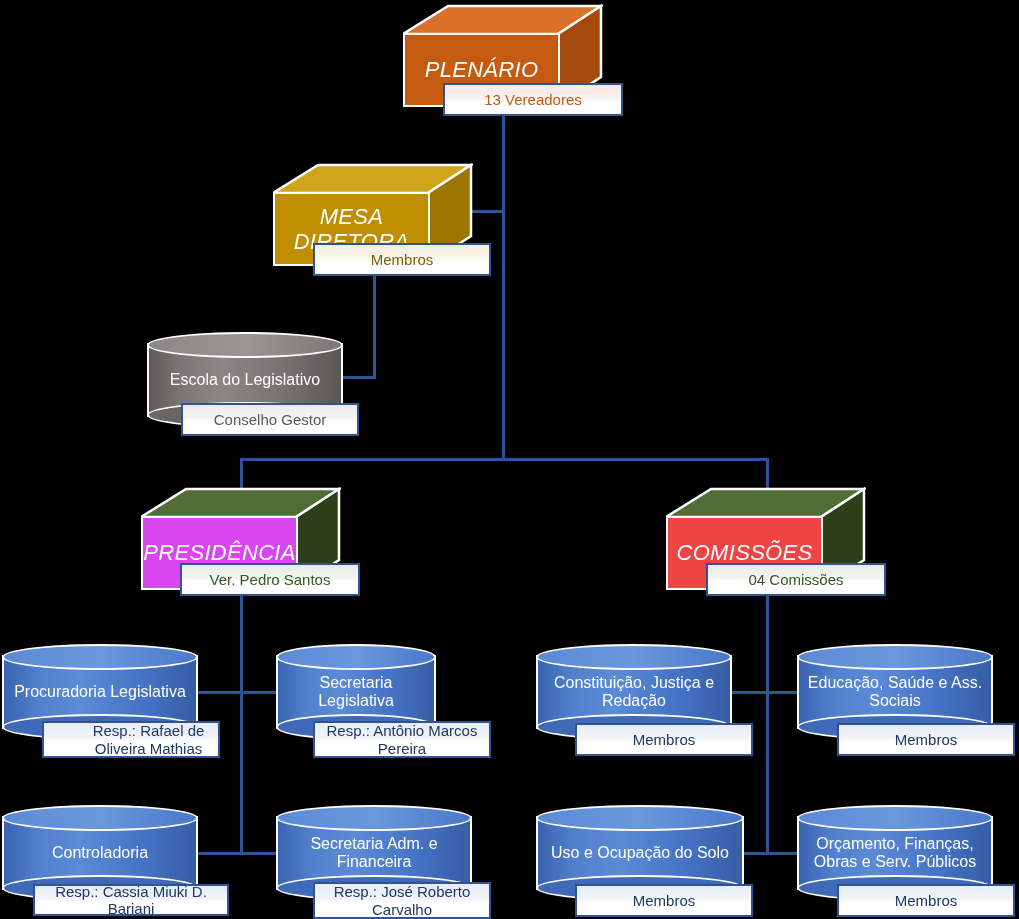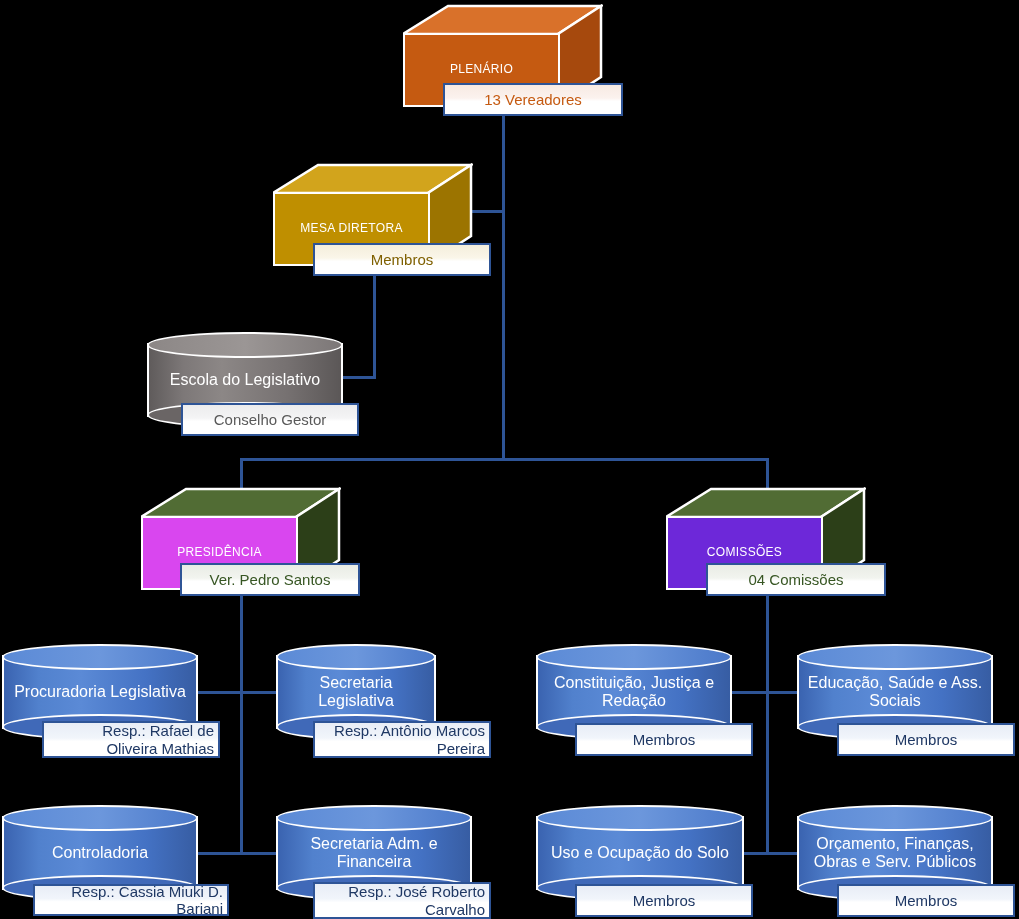--- a/index.html
+++ b/index.html
@@ -11,37 +11,37 @@
   
   .line{position:absolute;background:#2e5496;}
   .vline{width:3px;}
   .hline{height:3px;}
 
   
   .cube{position:absolute;}
   .cube .front{position:absolute;left:0;bottom:0;border:2px solid #ffffff;box-sizing:border-box;
                display:flex;align-items:center;justify-content:center;text-align:center;}
   .cube .top{position:absolute;left:0;top:0;}
-  .cube .label{color:#fff;font-size:12px;letter-spacing:.3px;padding:0 6px;line-height:1.15;}
+  .cube .label{color:#fff;font-size:22px;letter-spacing:.3px;padding:0 6px;line-height:1.15;font-style:italic;}
 
   
   .cyl{position:absolute;}
   .cyl .body{position:absolute;left:0;top:11px;right:0;bottom:11px;}
   .cyl .ell-top{position:absolute;left:0;top:0;right:0;height:26px;border-radius:50%;
                 border:2px solid #fff;box-sizing:border-box;}
   .cyl .ell-bot{position:absolute;left:0;bottom:0;right:0;height:26px;border-radius:50%;}
   .cyl .cname{position:absolute;left:0;right:0;top:50%;transform:translateY(-50%);
               text-align:center;color:#fff;font-size:16px;line-height:1.15;padding:0 4px;
               z-index:4;}
 
   
   .plate{position:absolute;border:2px solid #2e5496;box-sizing:border-box;z-index:9;
          display:flex;align-items:center;justify-content:center;text-align:center;
          background:linear-gradient(180deg,#eef0f3 0%,#f4f5f7 42%,#ffffff 55%,#ffffff 100%);}
-  .plate span{font-size:15px;line-height:1.15;padding:0 4px;text-align:right;}
+  .plate span{font-size:15px;line-height:1.15;padding:0 4px;}
 
   .plate.orange span{color:#c55a11;}
   .plate.gold span{color:#7f6000;}
   .plate.gray span{color:#595959;}
   .plate.green span{color:#375623;}
   .plate.blue span{color:#1f3864;}
 
   .plate.orange{background:linear-gradient(180deg,#f7eae3 0%,#fbf2ee 45%,#ffffff 56%,#ffffff 100%);}
   .plate.gold{background:linear-gradient(180deg,#f4eedc 0%,#faf6e9 45%,#ffffff 56%,#ffffff 100%);}
   .plate.green{background:linear-gradient(180deg,#e9ece5 0%,#f2f4ef 45%,#ffffff 56%,#ffffff 100%);}
@@ -118,21 +118,21 @@
   </div>
   <div class="plate green" style="left:180px;top:563px;width:180px;height:33px;">
     <span>Ver. Pedro Santos</span>
   </div>
 
   <div class="cube" style="left:666px;top:487px;width:200px;height:103px;">
     <svg class="top" width="200" height="103">
       <polygon points="0,30 45,2 198,2 155,30" fill="#516c34" stroke="#ffffff" stroke-width="2.5"></polygon>
       <polygon points="198,2 198,73 155,101 155,30" fill="#2c3f18" stroke="#ffffff" stroke-width="2.5"></polygon>
     </svg>
-    <div class="front" style="width:157px;height:74px;background:#6d28d9;">
+    <div class="front" style="width:157px;height:74px;background:#ef4444;">
       <span class="label">COMISSÕES</span>
     </div>
   </div>
   <div class="plate green" style="left:706px;top:563px;width:180px;height:33px;">
     <span>04 Comissões</span>
   </div>
 
   <div class="cyl" style="left:2px;top:644px;width:196px;height:96px;">
     <div class="body" style="background:linear-gradient(90deg,#3a63b0 0%,#5181cd 18%,#5b8ad6 40%,#4472c4 74%,#375da3 100%);
                 border-left:2px solid #fff;border-right:2px solid #fff;"></div>

